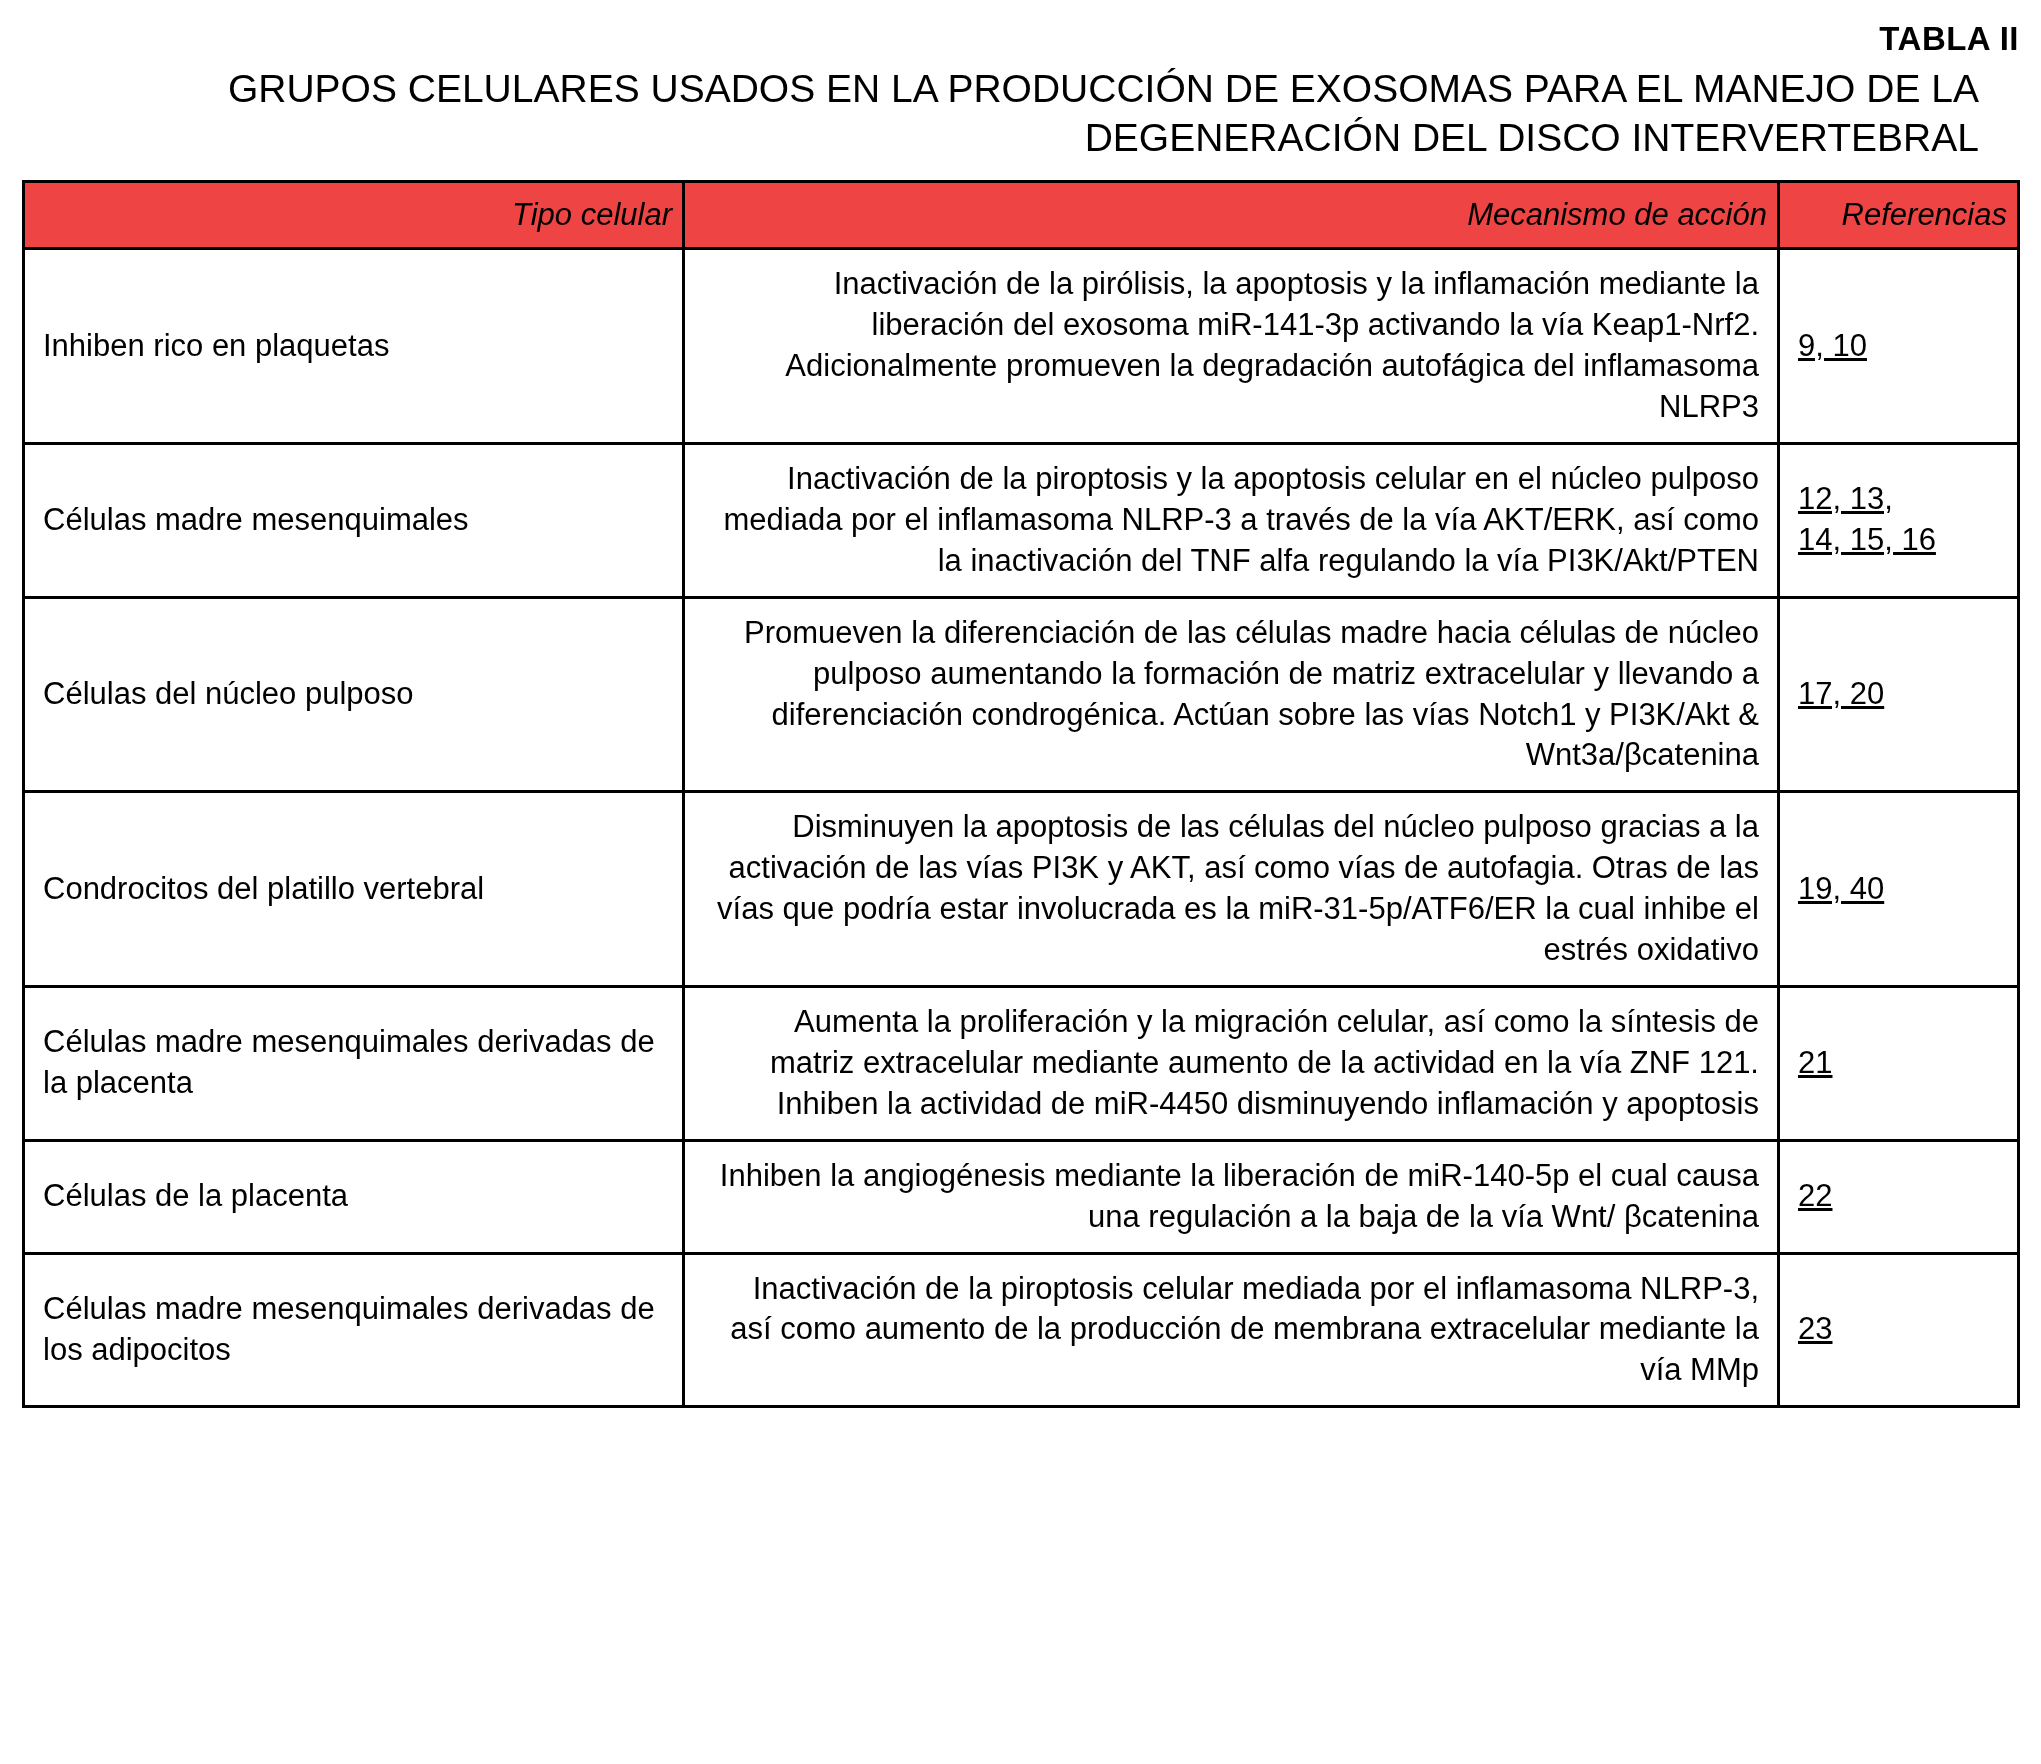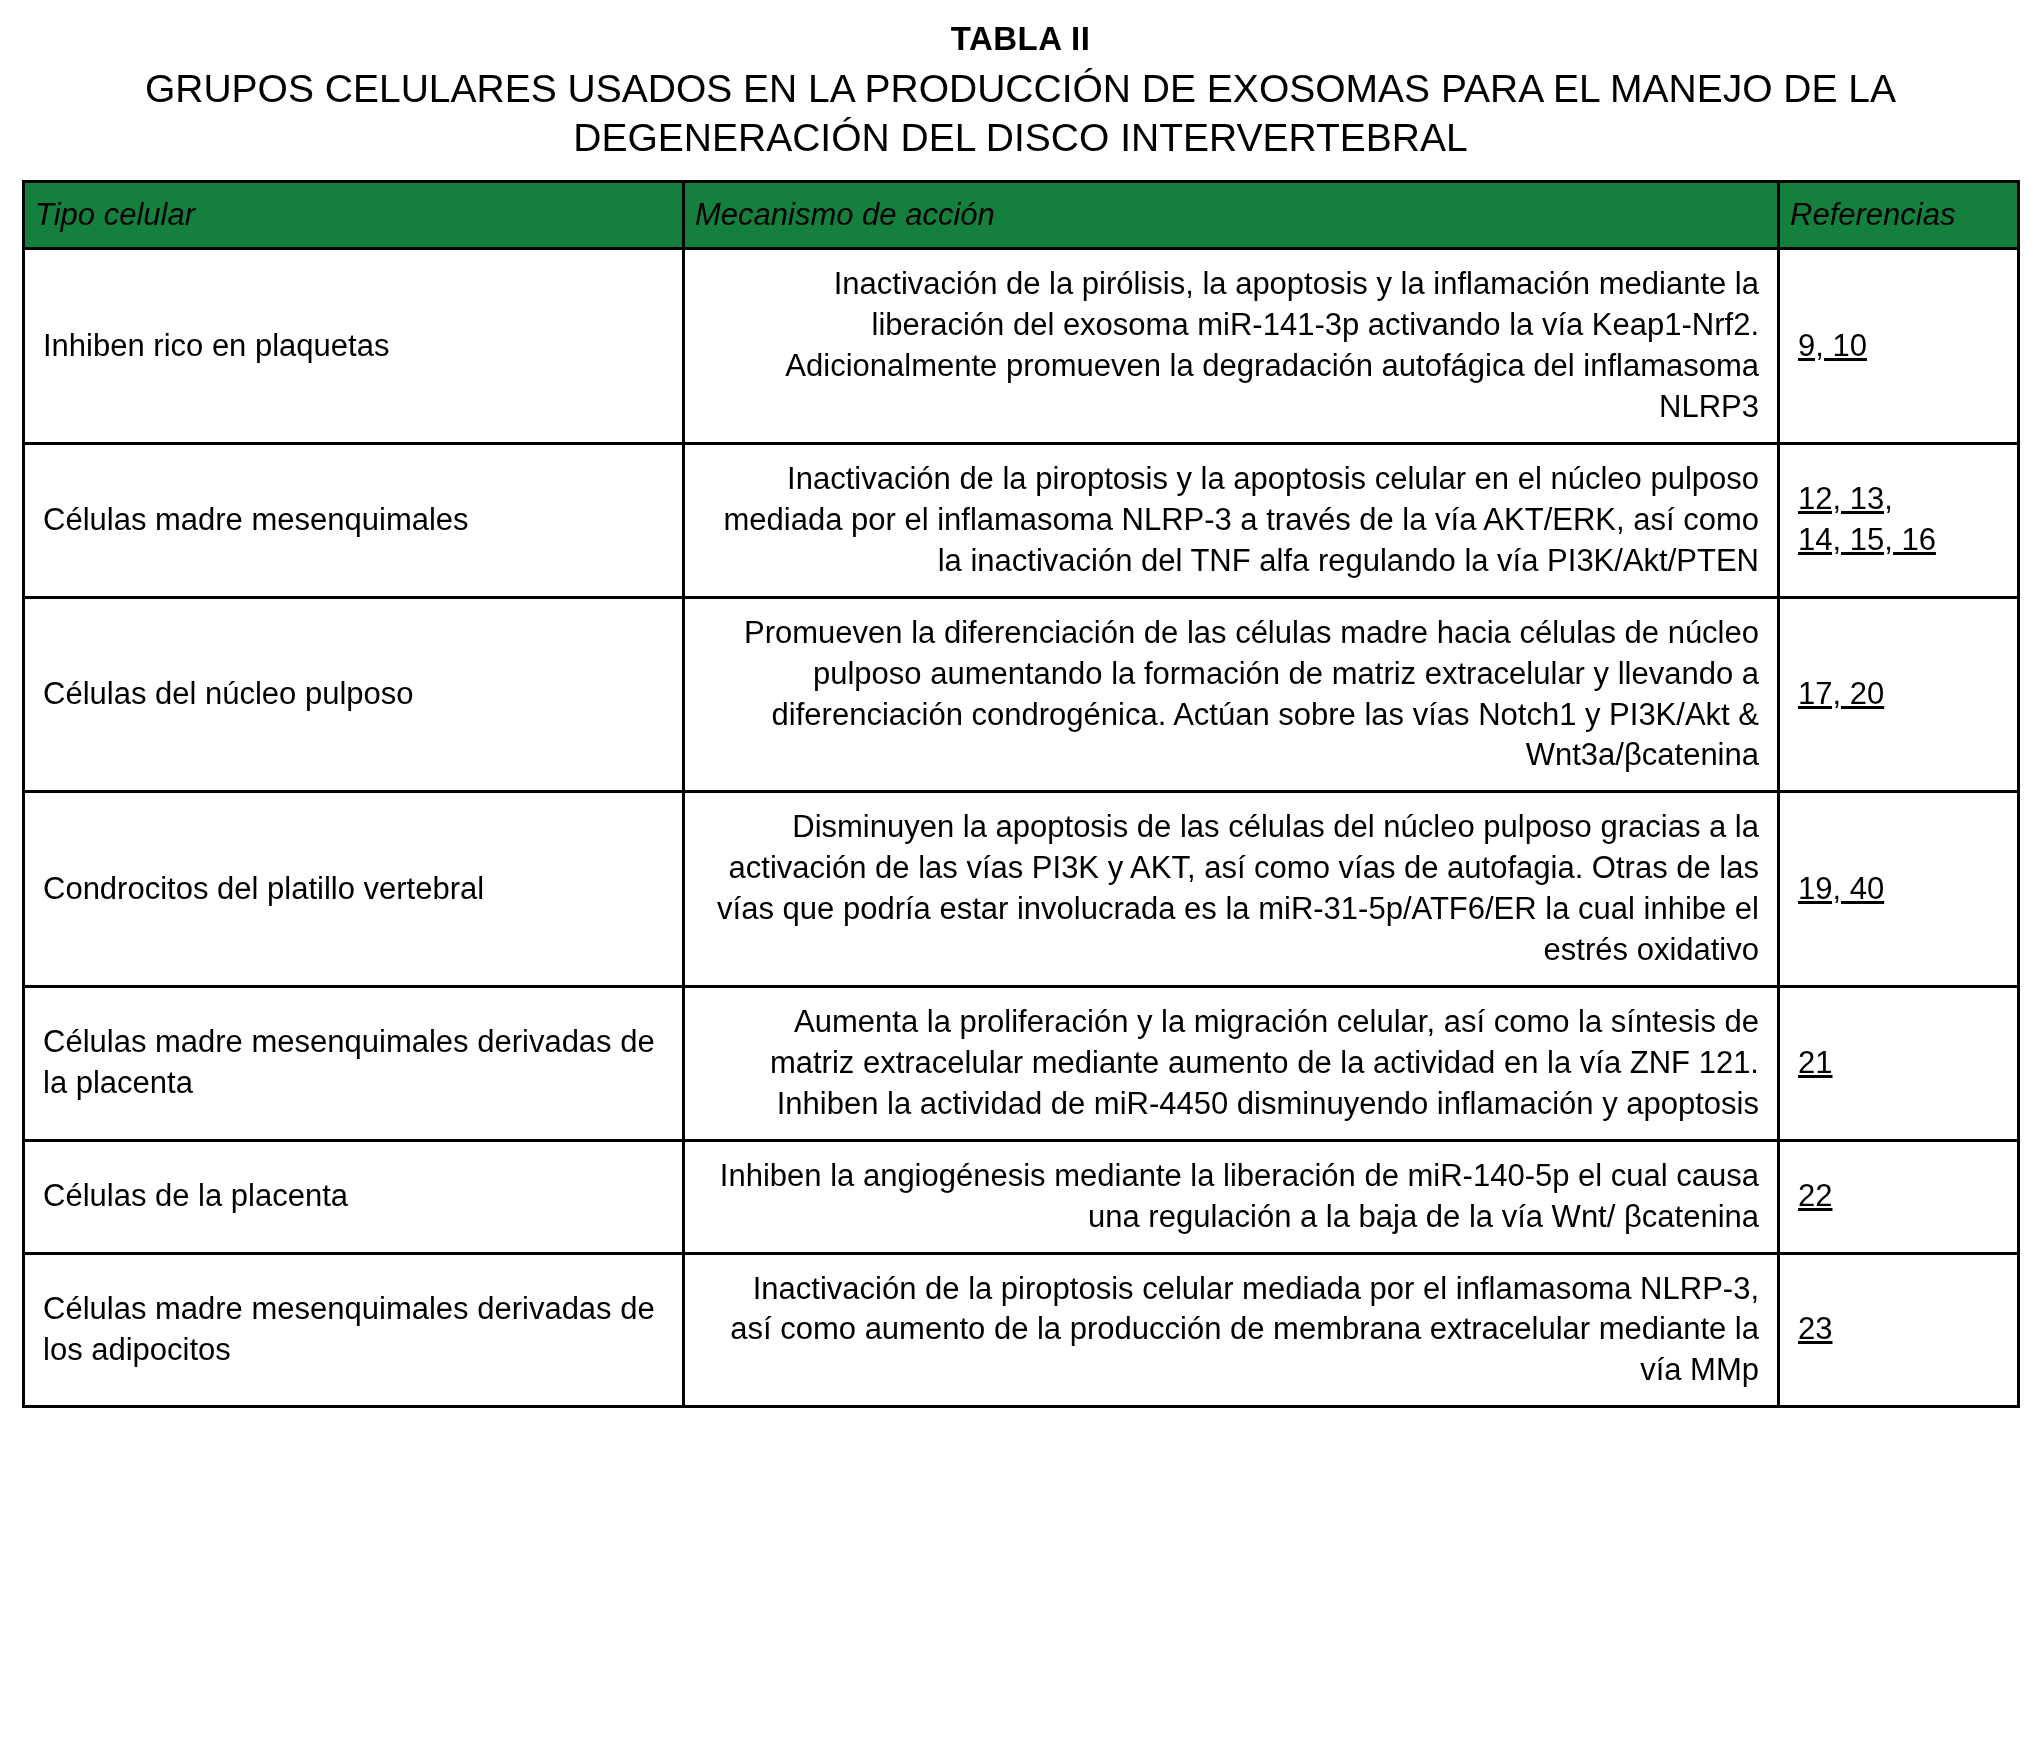--- a/index.html
+++ b/index.html
@@ -12,21 +12,21 @@
     font-family: "Liberation Sans", sans-serif;
     color: #000000;
     -webkit-font-smoothing: antialiased;
   }
   .page {
     width: 2041px;
     box-sizing: border-box;
     padding: 18px 22px 10px 22px;
   }
   .title-block {
-    text-align: center;
+    text-align: right;
     margin: 0 0 18px 0;
   }
   .table-number {
     font-size: 33px;
     font-weight: bold;
     letter-spacing: 0.5px;
     line-height: 1.3;
   }
   .table-caption {
     font-size: 39px;
@@ -40,26 +40,26 @@
     table-layout: fixed;
     width: 1995px;
     margin: 0 auto;
     border: 3px solid #000000;
   }
   table.data-table col.c1 { width: 660px; }
   table.data-table col.c2 { width: 1095px; }
   table.data-table col.c3 { width: 240px; }
 
   table.data-table th {
-    background: #15803d;
+    background: #ef4444;
     border: 3px solid #000000;
     font-style: italic;
     font-weight: normal;
     font-size: 31px;
-    text-align: left;
+    text-align: right;
     padding: 14px 10px;
     vertical-align: middle;
   }
   table.data-table td {
     border: 3px solid #000000;
     font-size: 31px;
     line-height: 1.32;
     padding: 14px 18px;
     vertical-align: middle;
   }

